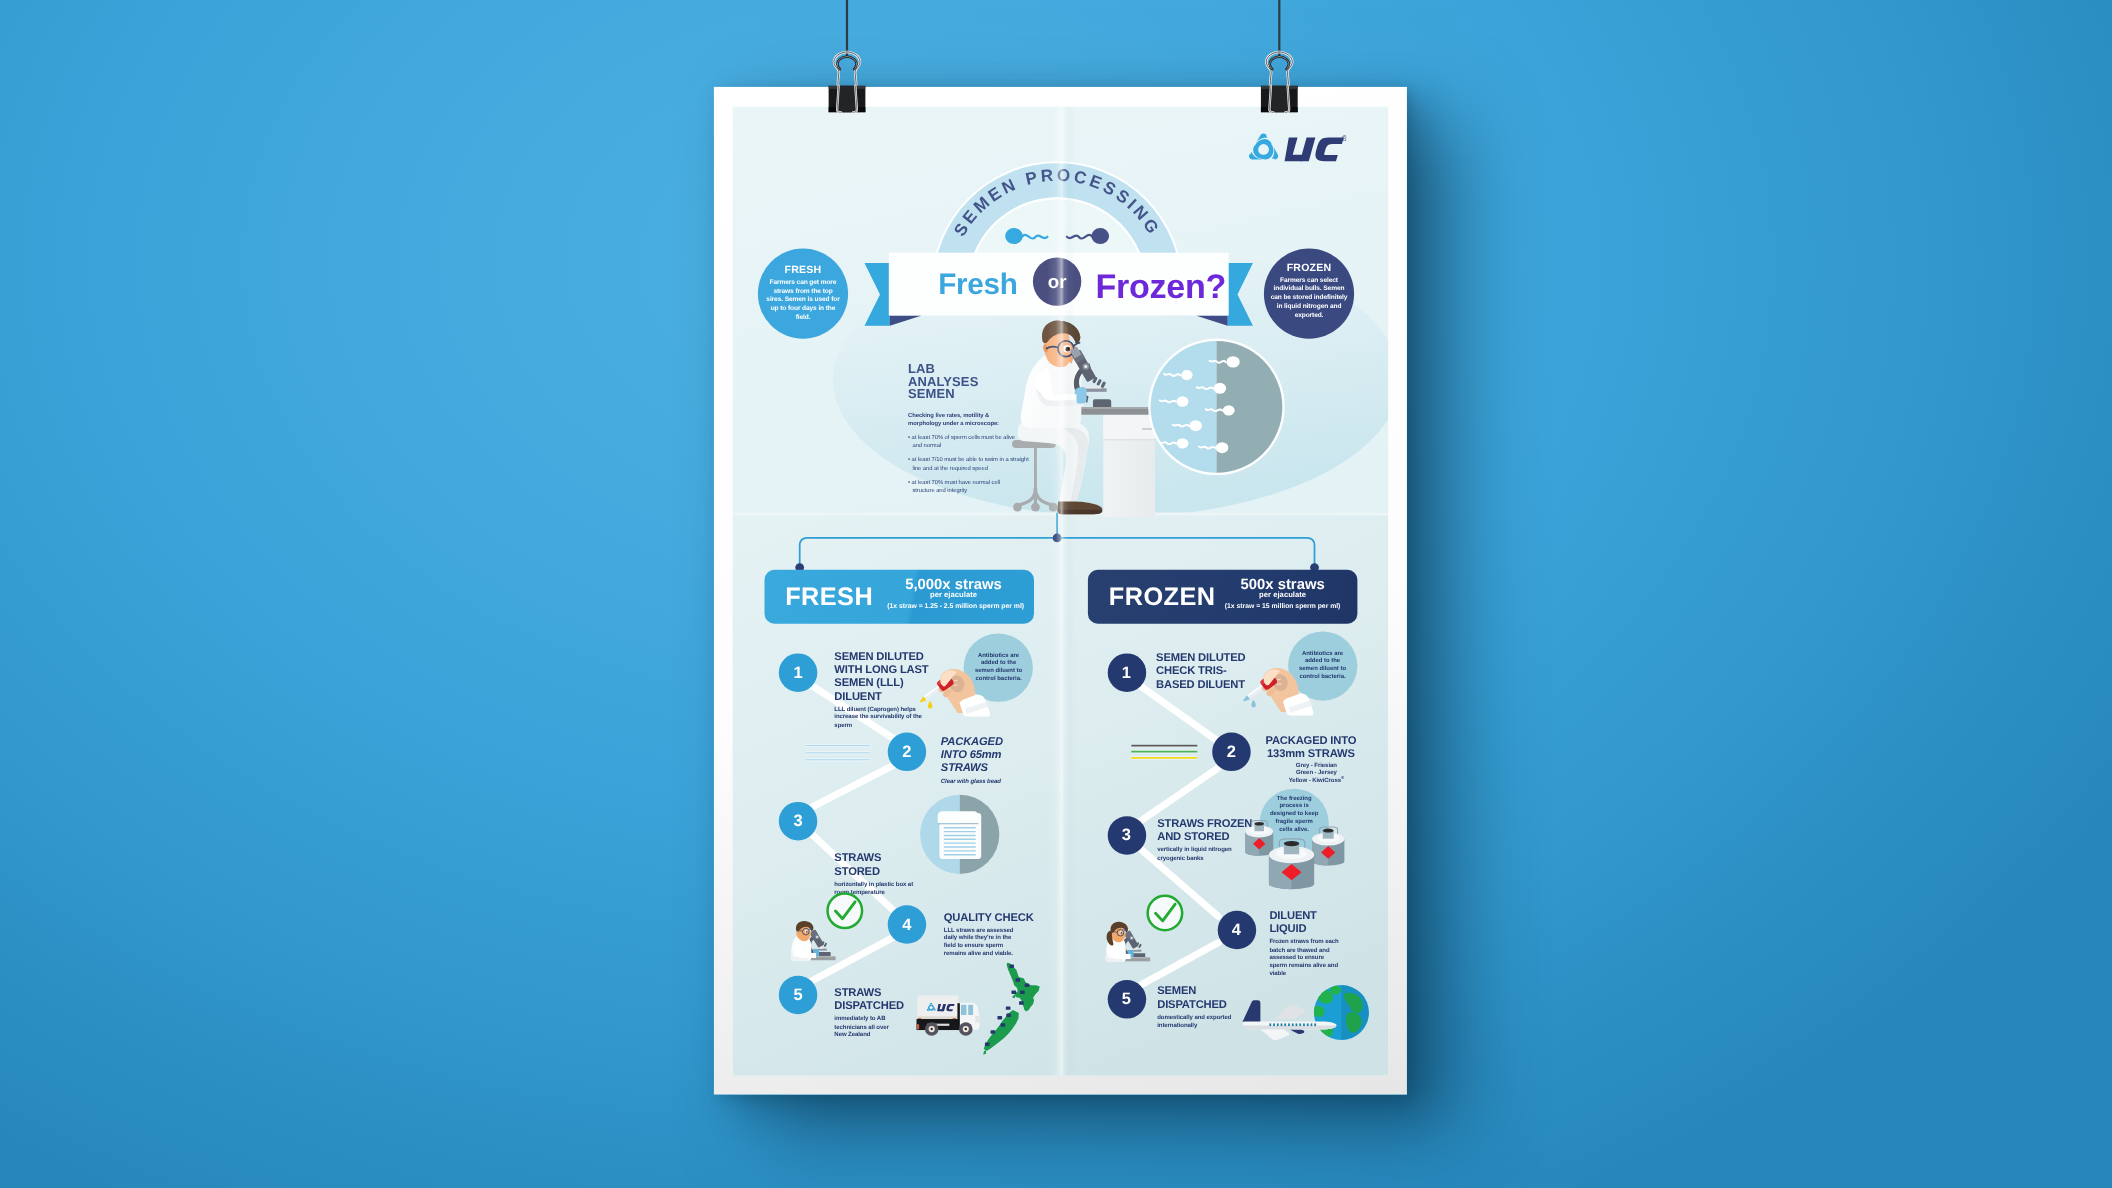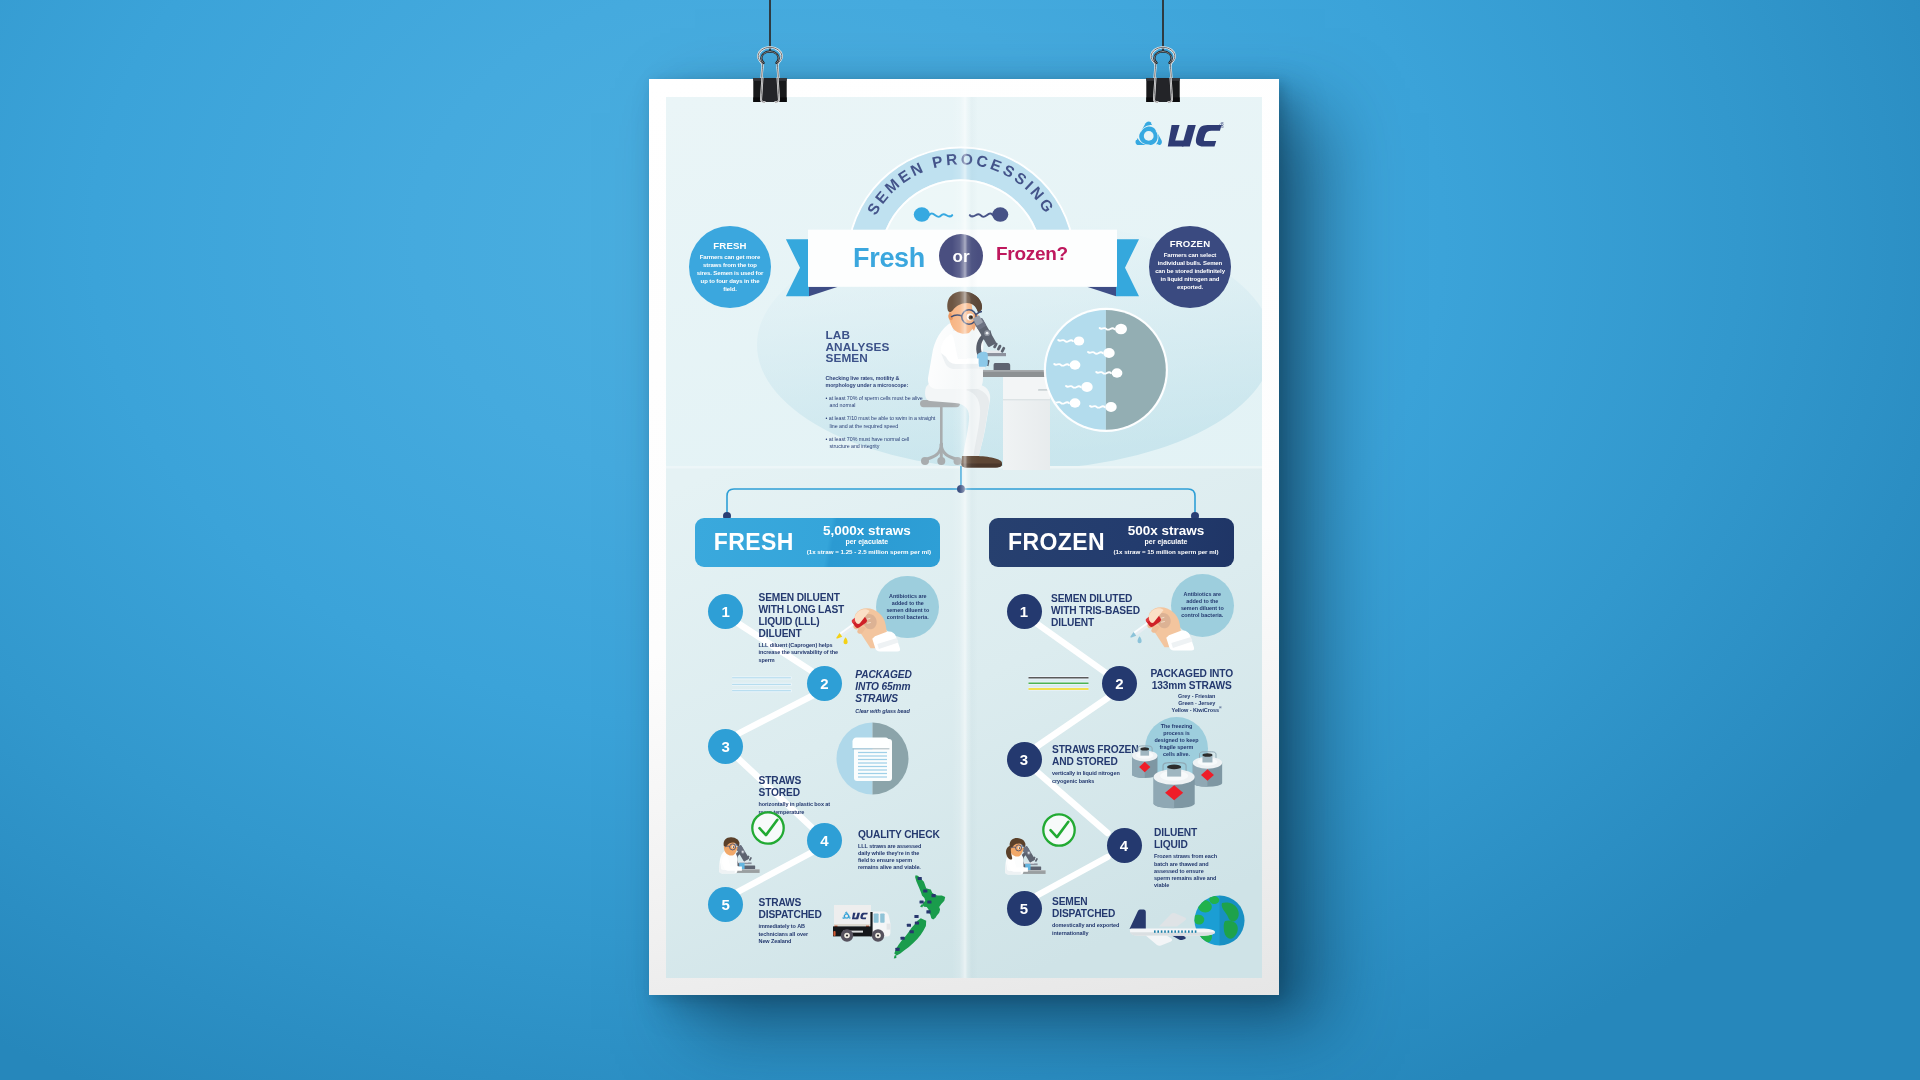--- a/index.html
+++ b/index.html
@@ -106,21 +106,21 @@
 <svg class="abs" style="left:114px;top:131px;" width="366" height="72" viewBox="0 0 366 72">
  <path d="M5.9 11.2 L29 11.2 L29 68.2 L5.9 68.2 L20 39.7 Z" fill="#35a8dd"></path>
  <path d="M359 11.2 L336 11.2 L336 68.2 L359 68.2 L345 39.7 Z" fill="#35a8dd"></path>
  <path d="M29 58.8 L58 58.8 L29 68.2 Z" fill="#3e4d86"></path>
  <path d="M336 58.8 L307 58.8 L336 68.2 Z" fill="#3e4d86"></path>
  <rect x="28" y="1.7" width="309" height="57.1" fill="#fdfefe"></rect>
 </svg>
 <div class="txt" style="left:187px;top:146px;font-size:27px;font-weight:bold;color:#3ba7de;letter-spacing:-0.3px;">Fresh</div>
 <div class="abs" style="left:273px;top:137px;width:44px;height:44px;border-radius:50%;background:#4a4f80;"></div>
 <div class="txt" style="left:273px;top:150px;width:44px;text-align:center;font-size:17px;font-weight:bold;color:#ffffff;">or</div>
-<div class="txt" style="left:330px;top:146px;font-size:19px;font-weight:bold;color:#be185d;letter-spacing:-0.3px;">Frozen?</div>
+<div class="txt" style="left:330px;top:146px;font-size:31px;font-weight:bold;color:#6d28d9;letter-spacing:-0.3px;">Frozen?</div>
 <div class="abs" style="left:23px;top:129px;width:82px;height:82px;border-radius:50%;background:#3ba7de;">
  <div style="position:absolute;left:0;top:14px;width:82px;text-align:center;color:#fff;font-size:9.6px;font-weight:bold;letter-spacing:.2px;">FRESH</div>
  <div style="position:absolute;left:6px;top:27px;width:70px;text-align:center;color:#fff;font-size:6.0px;line-height:8.0px;font-weight:bold;letter-spacing:-0.1px;">Farmers can get more straws from the top sires. Semen is used for up to four days in the field.</div>
 </div>
 <div class="abs" style="left:483px;top:129px;width:82px;height:82px;border-radius:50%;background:#3a4a80;">
  <div style="position:absolute;left:0;top:12px;width:82px;text-align:center;color:#fff;font-size:9.6px;font-weight:bold;letter-spacing:.2px;">FROZEN</div>
  <div style="position:absolute;left:4px;top:25px;width:74px;text-align:center;color:#fff;font-size:6.0px;line-height:8.0px;font-weight:bold;letter-spacing:-0.1px;">Farmers can select individual bulls. Semen can be stored indefinitely in liquid nitrogen and exported.</div>
 </div>
 <svg class="abs" style="left:254px;top:191px;" width="130" height="182" viewBox="0 0 130 182">
  <defs>
@@ -334,41 +334,41 @@
 <div class="abs" style="left:340.5px;top:644.5px;width:35px;height:35px;border-radius:50%;background:#24396f;">
             <div style="position:absolute;left:0;top:9px;width:35px;text-align:center;color:#fff;font-size:15px;font-weight:bold;">3</div>
           </div>
 <div class="abs" style="left:440.5px;top:730.5px;width:35px;height:35px;border-radius:50%;background:#24396f;">
             <div style="position:absolute;left:0;top:9px;width:35px;text-align:center;color:#fff;font-size:15px;font-weight:bold;">4</div>
           </div>
 <div class="abs" style="left:340.5px;top:793.5px;width:35px;height:35px;border-radius:50%;background:#24396f;">
             <div style="position:absolute;left:0;top:9px;width:35px;text-align:center;color:#fff;font-size:15px;font-weight:bold;">5</div>
           </div>
 <div class="abs" style="left:92.5px;top:494.5px;width:98px;">
-            <div style="font-size:10.2px;font-weight:bold;line-height:12.2px;color:#24396f;letter-spacing:-0.15px;width:98px;">SEMEN DILUENT WITH LONG LAST LIQUID (LLL) DILUENT</div>
+            <div style="font-size:10.2px;font-weight:bold;line-height:12.2px;color:#24396f;letter-spacing:-0.15px;width:98px;">SEMEN DILUTED WITH LONG LAST SEMEN (LLL) DILUENT</div>
             <div style="font-size:5.5px;font-weight:bold;line-height:7.1px;color:#24396f;letter-spacing:-0.08px;margin-top:2px;width:88px;">LLL diluent (Caprogen) helps increase the survivability of the sperm</div>
           </div>
 <div class="abs" style="left:189.3px;top:572px;width:92px;font-style:italic;">
             <div style="font-size:10.2px;font-weight:bold;line-height:12.2px;color:#24396f;letter-spacing:-0.15px;width:76px;">PACKAGED INTO 65mm STRAWS</div>
             <div style="font-size:5.5px;font-weight:bold;line-height:7.1px;color:#24396f;letter-spacing:-0.08px;margin-top:2px;width:90px;">Clear with glass bead</div>
           </div>
 <div class="abs" style="left:92.5px;top:678px;width:80px;">
             <div style="font-size:10.2px;font-weight:bold;line-height:12.2px;color:#24396f;letter-spacing:-0.15px;width:80px;">STRAWS STORED</div>
             <div style="font-size:5.5px;font-weight:bold;line-height:7.1px;color:#24396f;letter-spacing:-0.08px;margin-top:2px;width:72px;">horizontally in plastic box at room temperature</div>
           </div>
 <div class="abs" style="left:192px;top:731.5px;width:90px;">
             <div style="font-size:10.2px;font-weight:bold;line-height:12.2px;color:#24396f;letter-spacing:-0.15px;width:90px;">QUALITY CHECK</div>
             <div style="font-size:5.5px;font-weight:bold;line-height:7.1px;color:#24396f;letter-spacing:-0.08px;margin-top:2px;width:70px;">LLL straws are assessed daily while they're in the field to ensure sperm remains alive and viable.</div>
           </div>
 <div class="abs" style="left:92.5px;top:800px;width:92px;">
             <div style="font-size:10.2px;font-weight:bold;line-height:12.2px;color:#24396f;letter-spacing:-0.15px;width:58px;">STRAWS DISPATCHED</div>
             <div style="font-size:5.5px;font-weight:bold;line-height:7.1px;color:#24396f;letter-spacing:-0.08px;margin-top:2px;width:58px;">immediately to AB technicians all over New Zealand</div>
           </div>
 <div class="abs" style="left:385px;top:496px;width:100px;">
-            <div style="font-size:10.2px;font-weight:bold;line-height:12.2px;color:#24396f;letter-spacing:-0.15px;width:92px;">SEMEN DILUTED WITH TRIS-BASED DILUENT</div>
+            <div style="font-size:10.2px;font-weight:bold;line-height:12.2px;color:#24396f;letter-spacing:-0.15px;width:92px;">SEMEN DILUTED CHECK TRIS-BASED DILUENT</div>
           </div>
 <div class="abs" style="left:482.7px;top:570.5px;width:96px;text-align:center;">
  <div style="font-size:10.2px;font-weight:bold;line-height:12.2px;color:#24396f;letter-spacing:-0.15px;width:86px;">PACKAGED INTO 133mm STRAWS</div>
  <div style="font-size:5.5px;font-weight:bold;line-height:7.1px;color:#24396f;letter-spacing:-0.08px;margin-top:1px;line-height:7.0px;">
    <div>Grey - Friesian</div>
    <div>Green - Jersey</div>
    <div style="line-height:7.0px;"><span>Yellow - KiwiCross</span><span style="font-size:3.8px;vertical-align:super;line-height:0;">®</span></div>
  </div>
 </div>
 <div class="abs" style="left:386px;top:647px;width:100px;">

